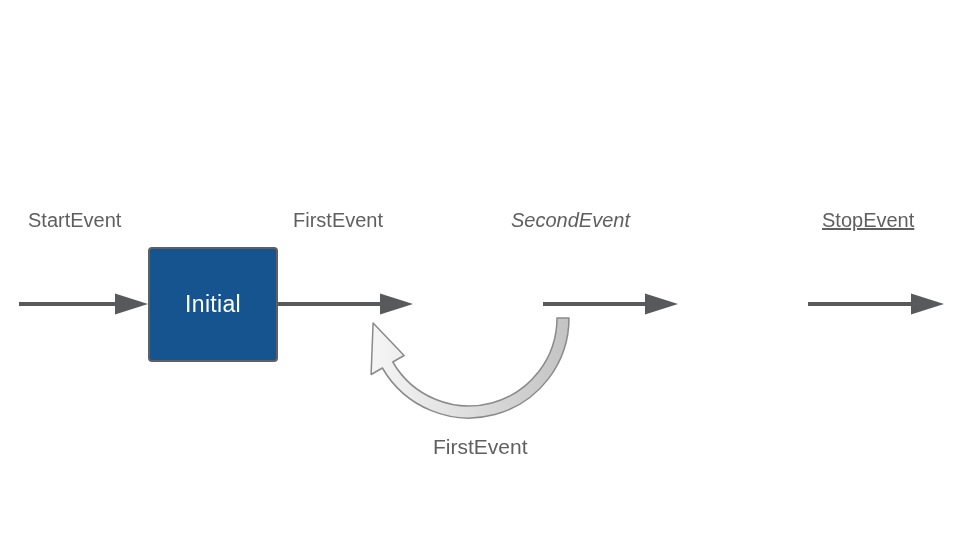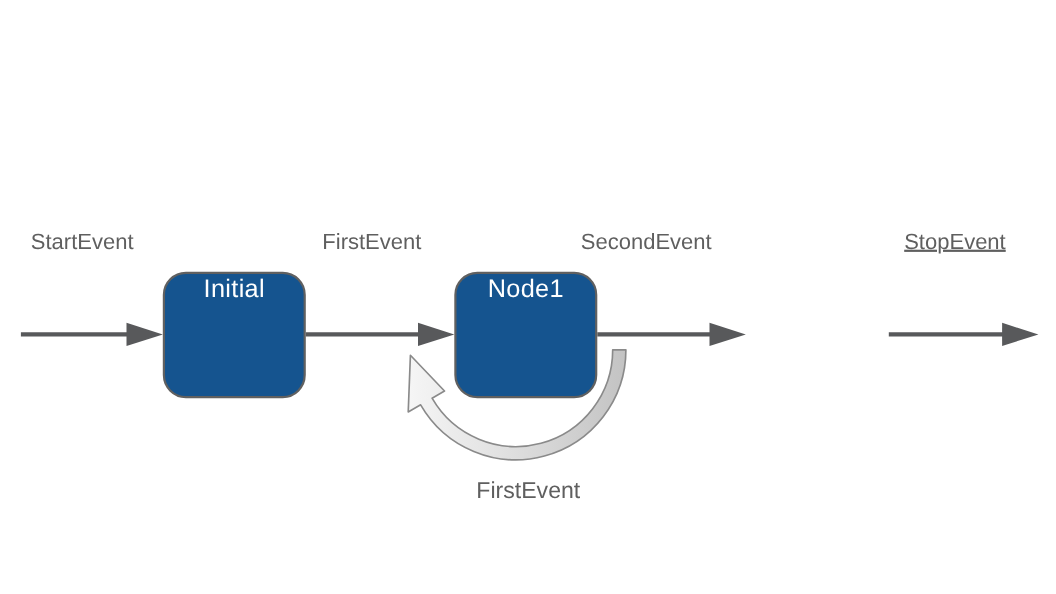--- a/index.html
+++ b/index.html
@@ -25,45 +25,45 @@
   .loop-stop-0 { stop-color: var(--loop-fill-start, #c3c3c3); }
   .loop-stop-1 { stop-color: var(--loop-fill-mid, #e2e2e2); }
   .loop-stop-2 { stop-color: var(--loop-fill-end, #f5f5f5); }
 
   
   .node {
     position: absolute;
     width: 130px;
     height: 115px;
     box-sizing: border-box;
-    border-radius: 21px;
+    border-radius: 4px;
     background: var(--node-fill, #15548f);
     border: 2px solid var(--node-border, #606060);
     display: flex;
-    align-items: flex-start;
+    align-items: center;
     justify-content: center;
     color: var(--node-text, #ffffff);
     font-size: 23px;
     letter-spacing: 0.3px;
   }
   #node-initial { left: 148px; top: 247px; }
   #node-node1   { left: 413px; top: 247px; }
   #node-node2   { left: 678px; top: 247px; }
 
   
   .event-label {
     position: absolute;
     color: var(--label-text, #5f5f5f);
     font-size: 20px;
     white-space: nowrap;
     line-height: 1.1;
   }
   #label-start  { left: 28px;  top: 209px; }
   #label-first  { left: 293px; top: 209px; }
-  #label-second { left: 528px; top: 209px; }
+  #label-second { left: 511px; top: 209px; font-style: italic; }
   #label-stop   { left: 822px; top: 209px; text-decoration: underline; }
   #label-loop   { left: 433px; top: 435px; font-size: 21px; }
 </style>
 </head>
 <body>
 
 <div class="canvas">
 
   <svg class="layer" viewBox="0 0 960 540">
     <defs>
@@ -100,23 +100,20 @@
 
     <g>
       <line class="arrow-line" x1="808" y1="304" x2="913" y2="304"></line>
       <polygon class="arrow-head" points="944,304 911,293.5 911,314.5"></polygon>
     </g>
   </svg>
 
   <div class="node" id="node-initial">
     <span>Initial</span>
   </div>
-  <div class="node" id="node-node1">
-    <span>Node1</span>
-  </div>
 
   <div class="event-label" id="label-start">StartEvent</div>
   <div class="event-label" id="label-first">FirstEvent</div>
   <div class="event-label" id="label-second">SecondEvent</div>
   <div class="event-label" id="label-stop">StopEvent</div>
   <div class="event-label" id="label-loop">FirstEvent</div>
 
 </div>
 
 </body></html>

